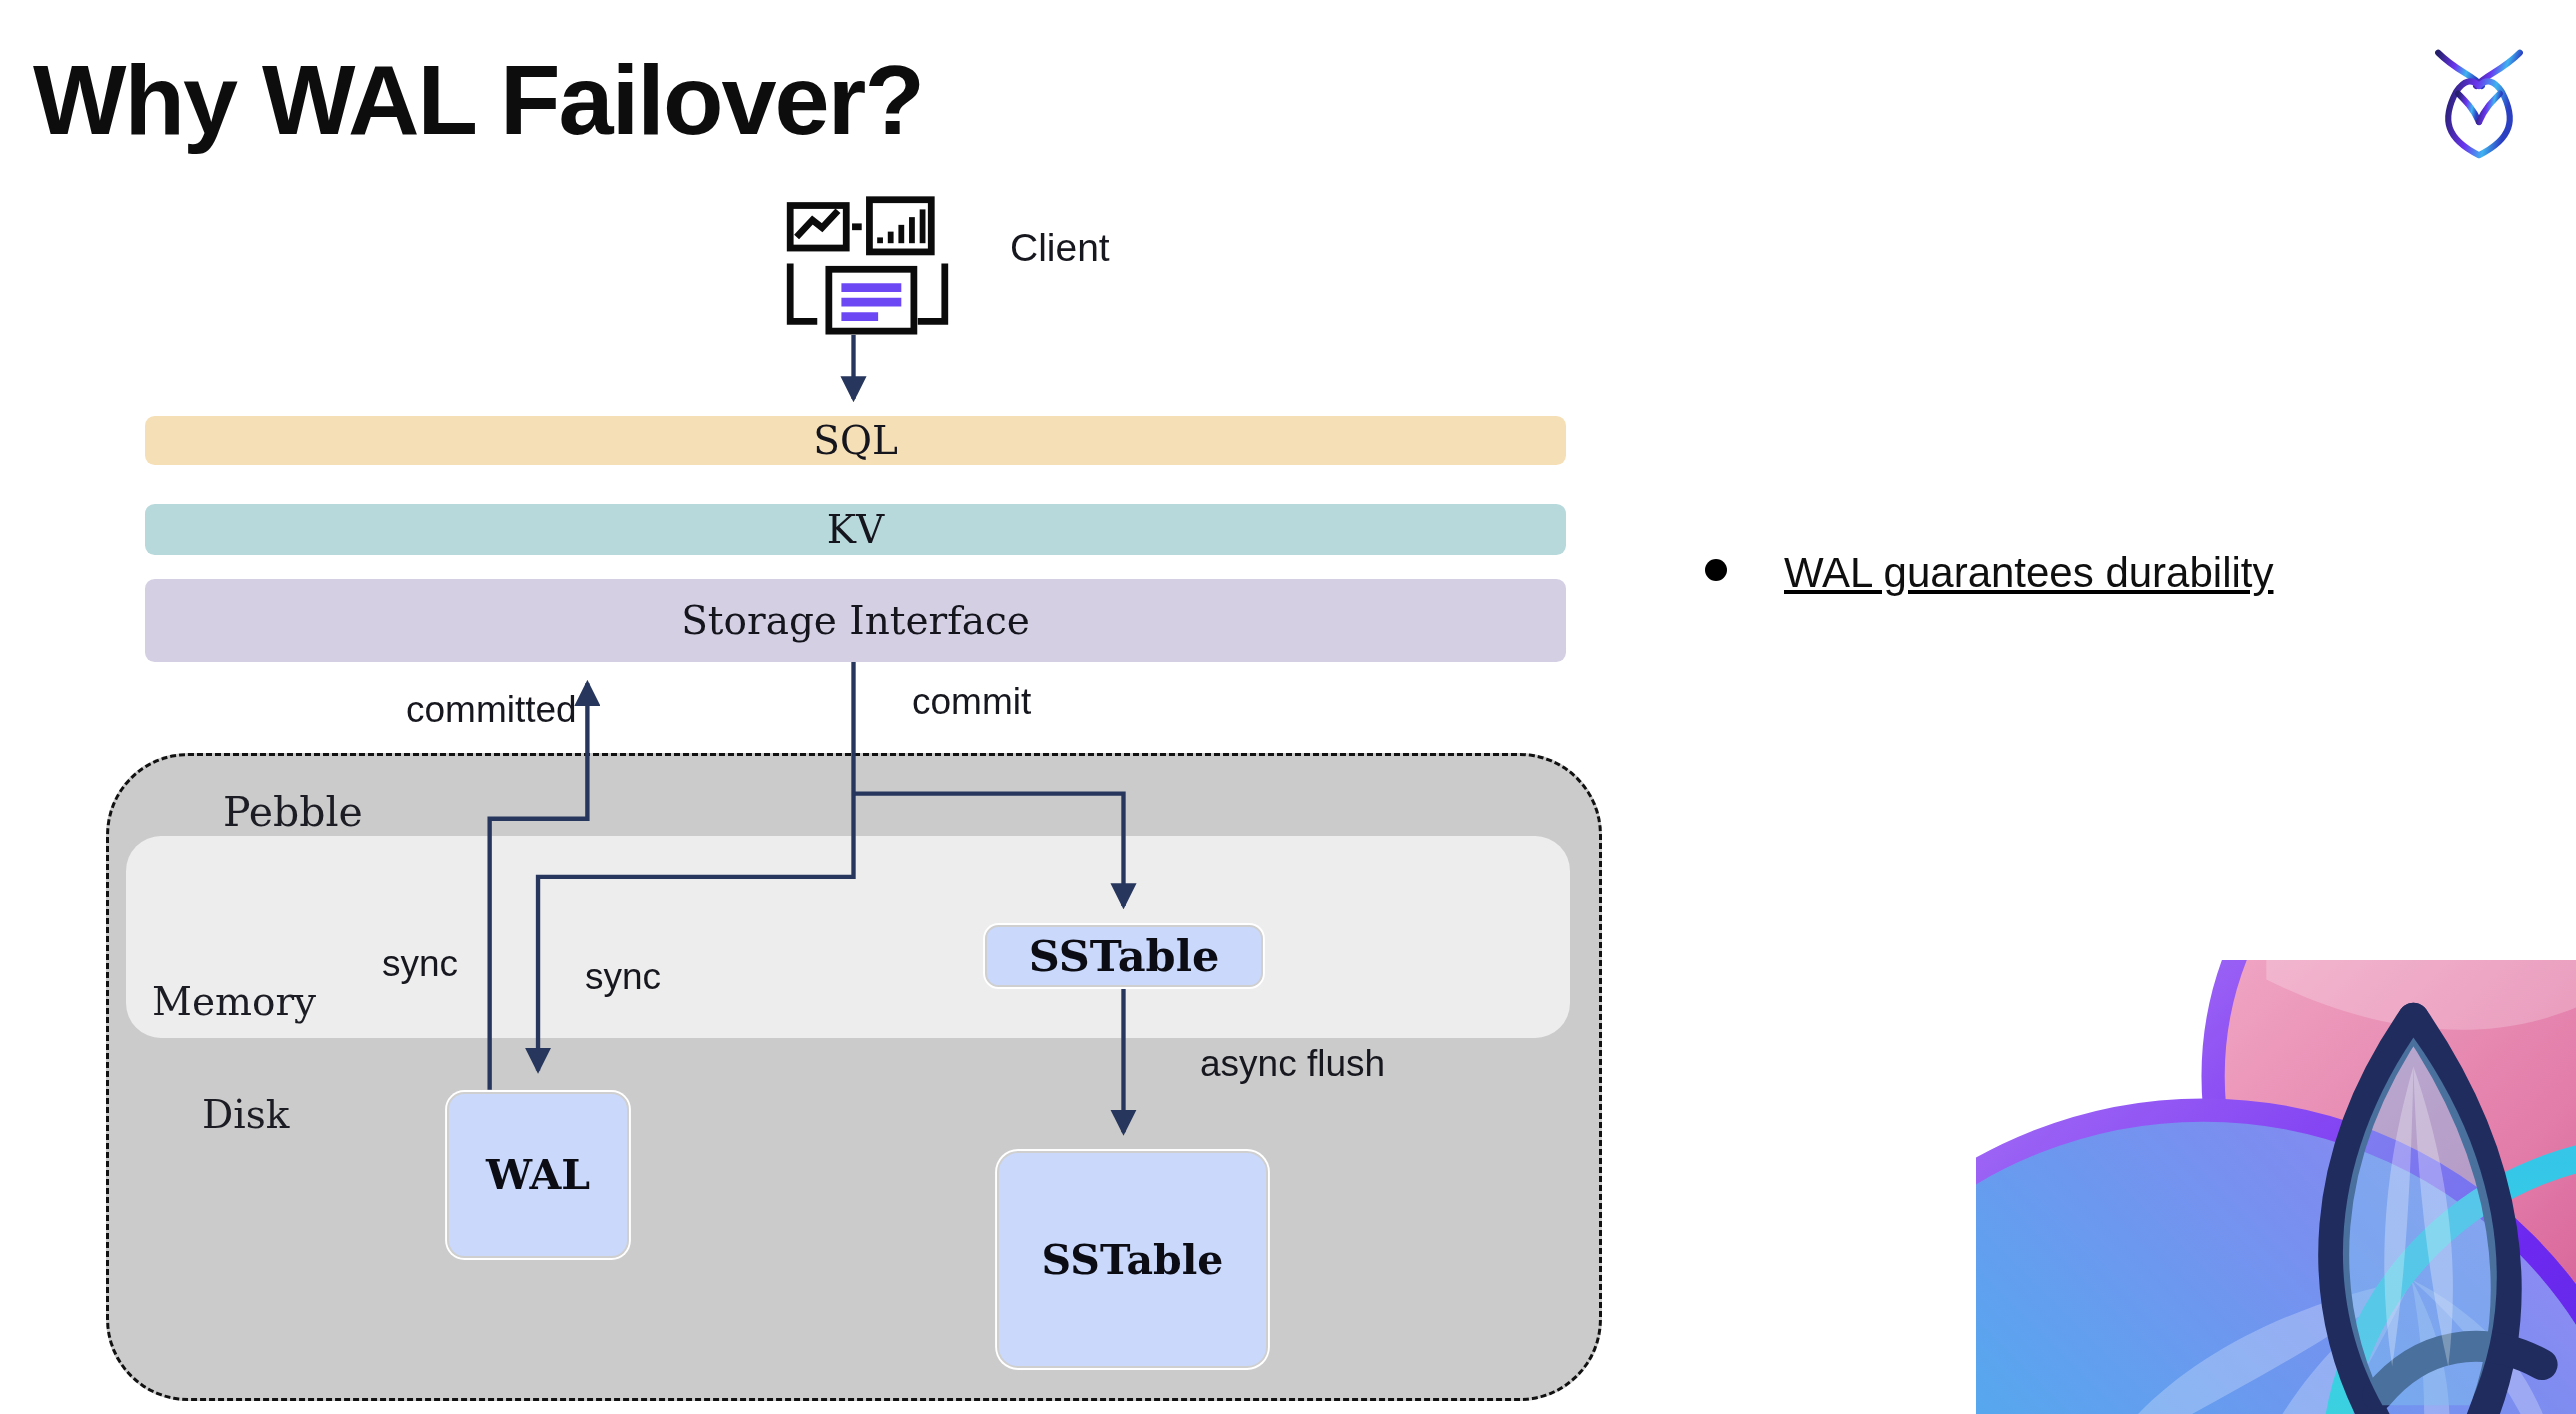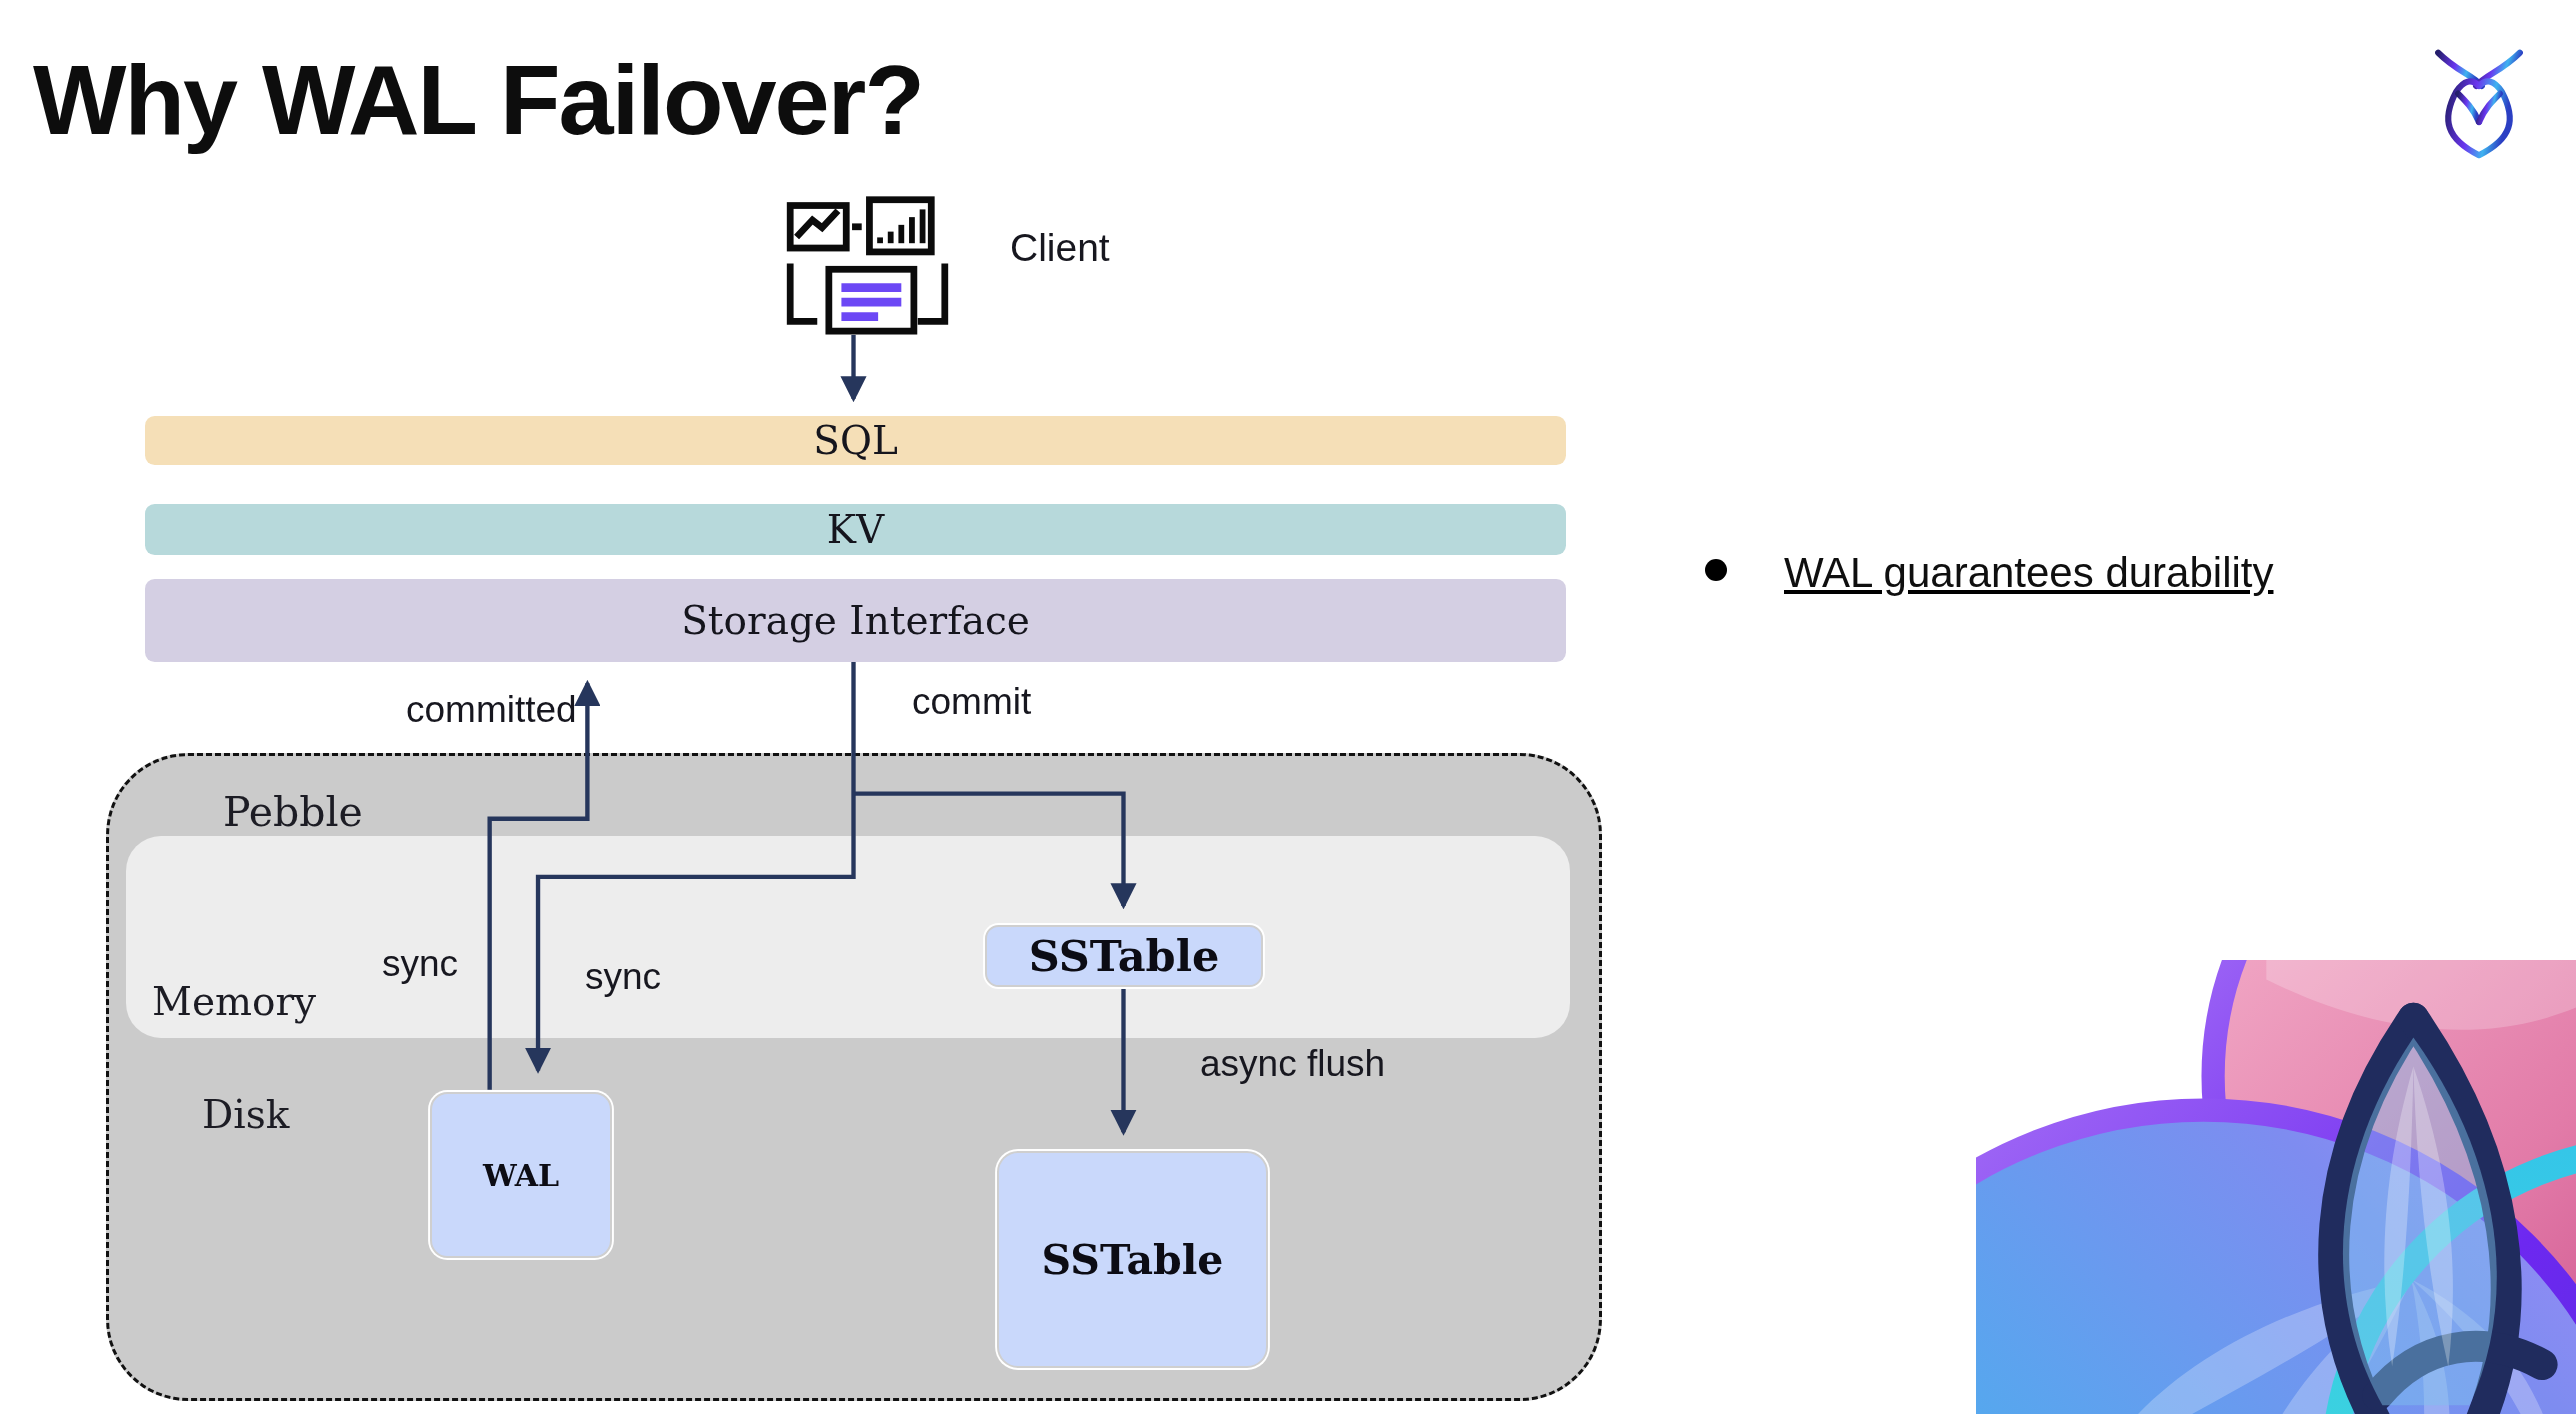--- a/index.html
+++ b/index.html
@@ -44,21 +44,21 @@
   #memory-label{left:152px;top:979px;font-size:39px;}
   #disk-label{left:202px;top:1092px;font-size:39px;}
 
   
   .node{
     background:#C9D8FB;border:2.9px solid #cfcfcf;border-radius:17.4px;
     box-sizing:border-box;display:flex;align-items:center;justify-content:center;
     font-family:"DejaVu Serif","Liberation Serif",serif;font-weight:bold;
     color:#0c0c14;box-shadow:0 0 0 1.9px #ffffff;
   }
-  #node-wal{left:430px;top:1092px;width:182px;height:166px;font-size:30px;}
+  #node-wal{left:447px;top:1092px;width:182px;height:166px;font-size:41px;}
   #node-memtable{left:985px;top:925px;width:278px;height:62px;font-size:43px;border-radius:13.5px;}
   #node-sstable{left:997px;top:1151px;width:271px;height:217px;font-size:41px;border-radius:21px;}
 
   
   .edge-label{font-size:37px;color:#17171f;}
   #lbl-committed{left:406px;top:689px;}
   #lbl-commit{left:912px;top:681px;}
   #lbl-sync-left{left:382px;top:943px;}
   #lbl-sync-right{left:585px;top:956px;}
   #lbl-async{left:1200px;top:1043px;}

